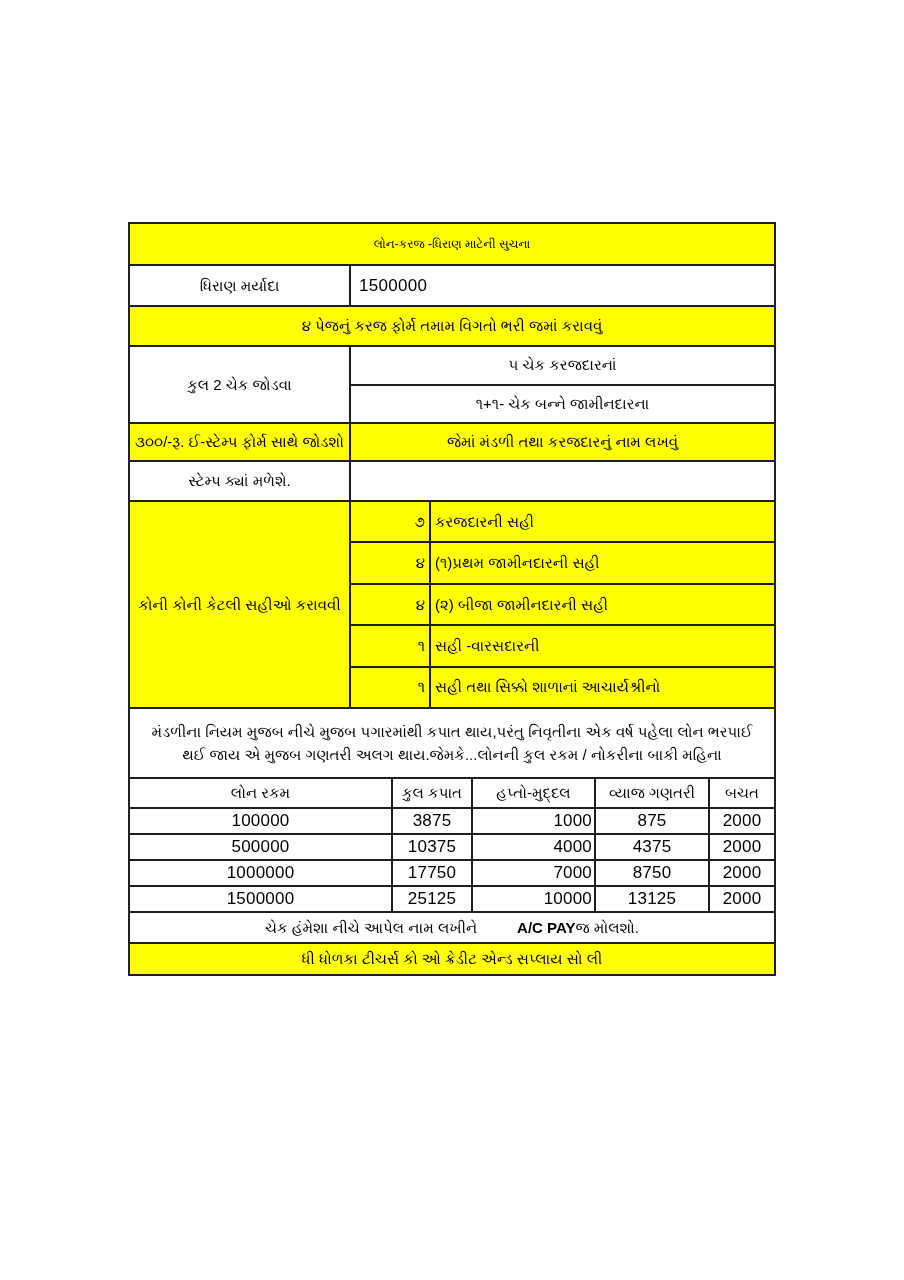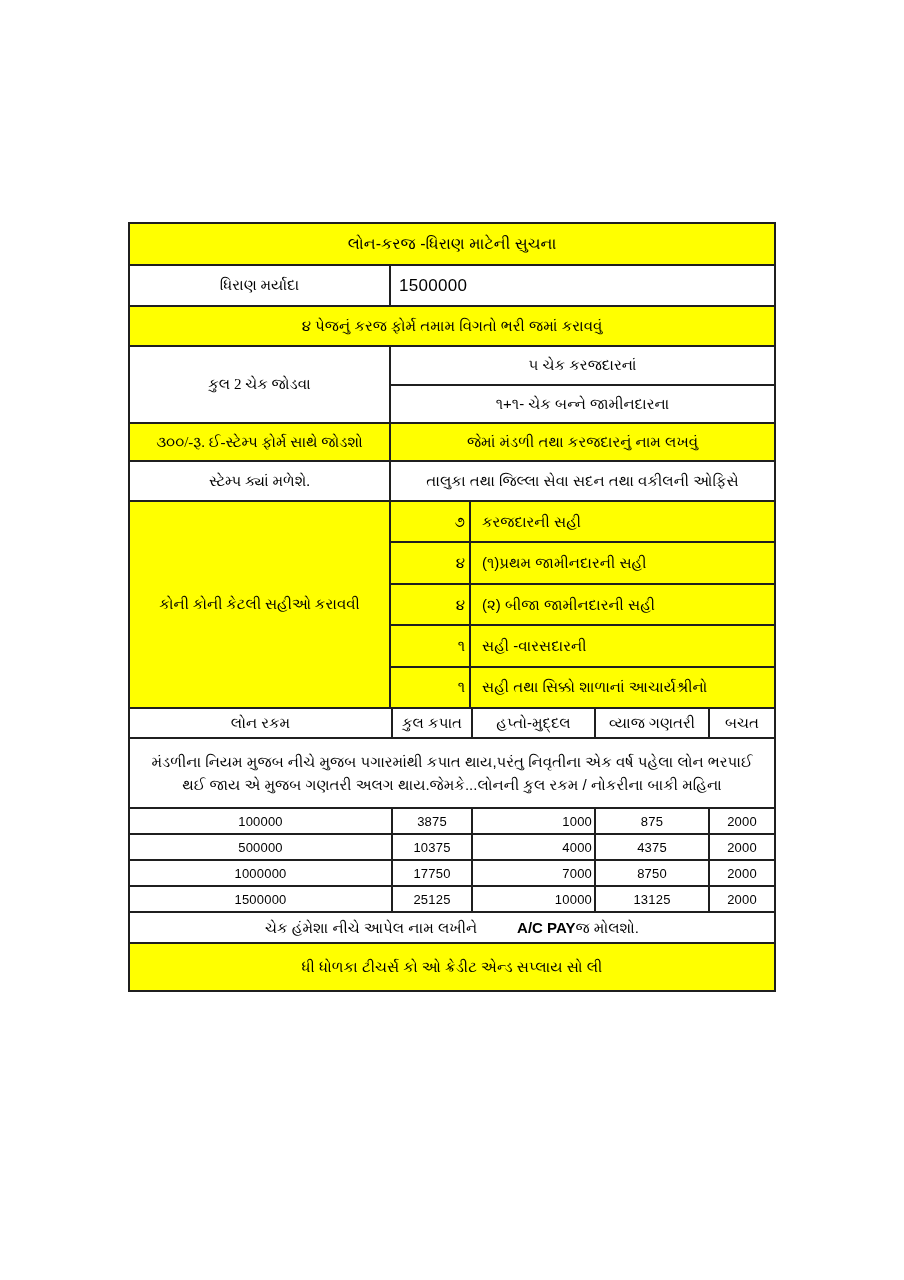--- a/index.html
+++ b/index.html
@@ -11,49 +11,49 @@
   }
   .sheet {
     position:absolute; left:128px; top:222px; width:648px;
     border:2px solid var(--line,#1f1f1f);
     box-sizing:border-box; background:#fff;
   }
   .row { display:flex; box-sizing:border-box; align-items:stretch; }
   .row + .row { border-top:2px solid var(--line,#1f1f1f); }
   .hl { background:var(--hl,#ffff00); }
   .cell { display:flex; align-items:center; box-sizing:border-box; font-size:15px; }
-  .c1 { width:261px; flex:none; border-right:2px solid var(--line,#1f1f1f); justify-content:center; text-align:right;font-family:Liberation Serif, serif; }
+  .c1 { width:221px; flex:none; border-right:2px solid var(--line,#1f1f1f); justify-content:center; text-align:right; }
   .rest { flex:1; min-width:0; }
   .center { justify-content:center; text-align:center; }
   .left { justify-content:flex-start; padding-left:8px; text-align:left; }
   .num { font-size:17px; letter-spacing:0.3px; }
   .h40{height:40px} .h41{height:41px} .h38{height:38px} .h77{height:77px}
   .h207{height:207px} .h70{height:70px} .h30{height:30px} .h26{height:26px}
-  .h31{height:31px} .h42{height:48px}
-  .title-cell { flex:1; justify-content:center; font-size:16px; }
+  .h31{height:31px} .h42{height:32px}
+  .title-cell { flex:1; justify-content:center; font-size:12px; }
   .stack { flex:1; display:flex; flex-direction:column; }
   .stack > .subrow { flex:1; display:flex; align-items:center; justify-content:center; font-size:15px; box-sizing:border-box; }
   .stack > .subrow + .subrow { border-top:2px solid var(--line,#1f1f1f); }
   .sigrow { flex:1; display:flex; align-items:stretch; box-sizing:border-box; }
   .sigrow + .sigrow { border-top:2px solid var(--line,#1f1f1f); }
   .signum { width:80px; flex:none; border-right:2px solid var(--line,#1f1f1f);
             display:flex; align-items:center; justify-content:flex-end;
             padding-right:4px; box-sizing:border-box; font-size:15px; }
-  .sigtext { flex:1; display:flex; align-items:center; padding-left:11px; font-size:15px; }
+  .sigtext { flex:1; display:flex; align-items:center; padding-left:4px; font-size:15px; }
   .para { flex-direction:column; justify-content:center; text-align:center;
           font-size:15px; line-height:1.55; padding:4px 10px; display:flex; flex:1; }
   
   .lt-c { display:flex; align-items:center; box-sizing:border-box; font-size:15px; }
   .lt-c + .lt-c { border-left:2px solid var(--line,#1f1f1f); }
   .lt0 { width:261px; flex:none; justify-content:center; }
   .lt1 { width:80px;  flex:none; justify-content:center; }
   .lt2 { width:123px; flex:none; justify-content:flex-end; padding-right:2px; }
   .lt3 { width:114px; flex:none; justify-content:center; }
   .lt4 { flex:1; justify-content:center; }
-  .ltval { font-size:13px; letter-spacing:0.2px; }
+  .ltval { font-size:17px; letter-spacing:0.2px; }
   .bold { font-weight:bold; }
 </style>
 </head>
 <body>
 
 <div class="page">
   <div class="sheet">
 
     <div class="row h40 hl">
       <div class="cell title-cell">લોન-કરજ -ધિરાણ માટેની સુચના</div>
@@ -74,21 +74,20 @@
         <div class="subrow">૧+૧- ચેક બન્ને જામીનદારના</div>
       </div>
     </div>
 
     <div class="row h38 hl">
       <div class="cell c1">૩૦૦/-રૂ. ઈ-સ્ટેમ્પ ફોર્મ સાથે જોડશો</div>
       <div class="cell rest center">જેમાં મંડળી તથા કરજદારનું નામ લખવું</div>
     </div>
     <div class="row h40">
       <div class="cell c1">સ્ટેમ્પ ક્યાં મળેશે.</div>
-      <div class="cell rest center">તાલુકા તથા જિલ્લા  સેવા સદન તથા વકીલની ઓફિસે</div>
     </div>
 
     <div class="row h207 hl">
       <div class="cell c1">કોની કોની કેટલી સહીઓ કરાવવી</div>
       <div class="stack">
         <div class="sigrow">
           <div class="signum">૭</div>
           <div class="sigtext">કરજદારની સહી</div>
         </div>
         <div class="sigrow">
@@ -103,33 +102,33 @@
           <div class="signum">૧</div>
           <div class="sigtext">સહી -વારસદારની</div>
         </div>
         <div class="sigrow">
           <div class="signum">૧</div>
           <div class="sigtext">સહી તથા સિક્કો શાળાનાં આચાર્યશ્રીનો</div>
         </div>
       </div>
     </div>
 
+    <div class="row h70">
+      <div class="para">
+        <div>મંડળીના નિયમ મુજબ નીચે મુજબ પગારમાંથી  કપાત થાય,પરંતુ નિવૃતીના એક વર્ષ પહેલા લોન ભરપાઈ</div>
+        <div>થઈ જાય એ મુજબ  ગણતરી અલગ થાય.જેમકે...લોનની કુલ રકમ / નોકરીના બાકી મહિના</div>
+      </div>
+    </div>
+
     <div class="row h30">
       <div class="lt-c lt0">લોન રકમ</div>
       <div class="lt-c lt1">કુલ કપાત</div>
       <div class="lt-c lt2" style="justify-content:center;padding-right:0;">હપ્તો-મુદ્દલ</div>
       <div class="lt-c lt3">વ્યાજ ગણતરી</div>
       <div class="lt-c lt4">બચત</div>
-    </div>
-
-    <div class="row h70">
-      <div class="para">
-        <div>મંડળીના નિયમ મુજબ નીચે મુજબ પગારમાંથી  કપાત થાય,પરંતુ નિવૃતીના એક વર્ષ પહેલા લોન ભરપાઈ</div>
-        <div>થઈ જાય એ મુજબ  ગણતરી અલગ થાય.જેમકે...લોનની કુલ રકમ / નોકરીના બાકી મહિના</div>
-      </div>
     </div>
 
     <div class="row h26">
       <div class="lt-c lt0 ltval">100000</div>
       <div class="lt-c lt1 ltval">3875</div>
       <div class="lt-c lt2 ltval">1000</div>
       <div class="lt-c lt3 ltval">875</div>
       <div class="lt-c lt4 ltval">2000</div>
     </div>
     <div class="row h26">

